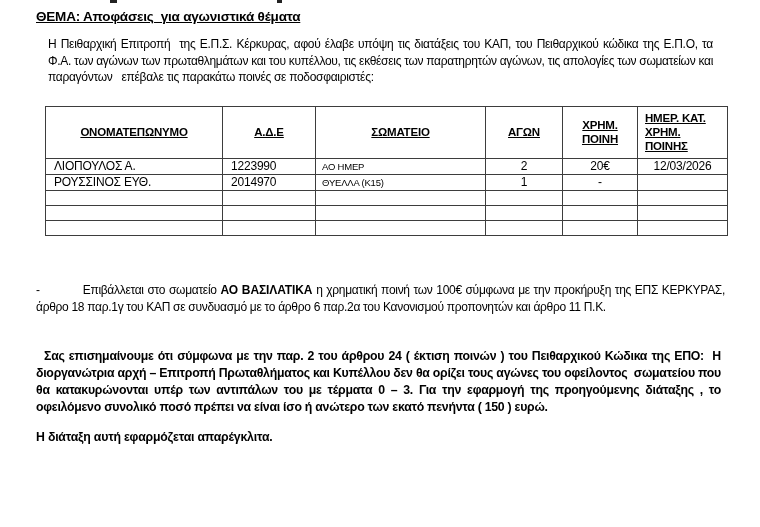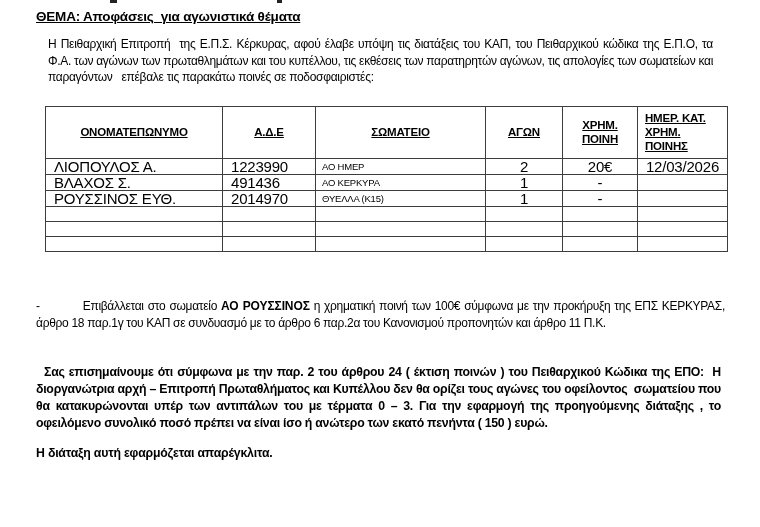--- a/index.html
+++ b/index.html
@@ -48,21 +48,21 @@
   tr.r-empty  { height:15px; }
   th {
     font-size:11.5px; font-weight:bold;
     text-decoration:underline;
     text-align:center; vertical-align:middle;
     line-height:14px;
     padding:0 2px;
   }
   th.h-date { text-align:left; vertical-align:top; padding:4px 2px 0 7px; }
   td {
-    font-size:15px; line-height:13px;
+    font-size:12px; line-height:13px;
     padding:0 2px;
     vertical-align:middle;
   }
   td.c-name { text-align:left; padding-left:8px; }
   td.c-id   { text-align:left; padding-left:8px; }
   td.c-club { text-align:left; padding-left:6px; font-size:9.5px; }
   td.c-games, td.c-fine, td.c-date { text-align:center; }
 
   .fine {
     margin:46px 0 0 0;
@@ -124,28 +124,20 @@
     <tbody>
       <tr class="r-data">
         <td class="c-name">ΛΙΟΠΟΥΛΟΣ Α.</td>
         <td class="c-id">1223990</td>
         <td class="c-club">ΑΟ ΗΜΕΡ</td>
         <td class="c-games">2</td>
         <td class="c-fine">20€</td>
         <td class="c-date">12/03/2026</td>
       </tr>
       <tr class="r-data">
-        <td class="c-name">ΒΛΑΧΟΣ Σ.</td>
-        <td class="c-id">491436</td>
-        <td class="c-club">ΑΟ ΚΕΡΚΥΡΑ</td>
-        <td class="c-games">1</td>
-        <td class="c-fine">-</td>
-        <td class="c-date"></td>
-      </tr>
-      <tr class="r-data">
         <td class="c-name">ΡΟΥΣΣΙΝΟΣ ΕΥΘ.</td>
         <td class="c-id">2014970</td>
         <td class="c-club">ΘΥΕΛΛΑ (Κ15)</td>
         <td class="c-games">1</td>
         <td class="c-fine">-</td>
         <td class="c-date"></td>
       </tr>
       <tr class="r-empty">
         <td class="c-name"></td>
         <td class="c-id"></td>
@@ -166,19 +158,19 @@
         <td class="c-name"></td>
         <td class="c-id"></td>
         <td class="c-club"></td>
         <td class="c-games"></td>
         <td class="c-fine"></td>
         <td class="c-date"></td>
       </tr>
     </tbody>
   </table>
 
-  <p class="fine"><span>-</span><span class="tab"></span><span>Επιβάλλεται στο σωματείο </span><b>ΑΟ ΡΟΥΣΣΙΝΟΣ</b><span> η χρηματική ποινή των 100€ σύμφωνα με την προκήρυξη της ΕΠΣ ΚΕΡΚΥΡΑΣ, άρθρο 18 παρ.1γ του ΚΑΠ σε συνδυασμό με το άρθρο 6 παρ.2α του Κανονισμού προπονητών και άρθρο 11 Π.Κ.</span></p>
+  <p class="fine"><span>-</span><span class="tab"></span><span>Επιβάλλεται στο σωματείο </span><b>ΑΟ ΒΑΣΙΛΑΤΙΚΑ</b><span> η χρηματική ποινή των 100€ σύμφωνα με την προκήρυξη της ΕΠΣ ΚΕΡΚΥΡΑΣ, άρθρο 18 παρ.1γ του ΚΑΠ σε συνδυασμό με το άρθρο 6 παρ.2α του Κανονισμού προπονητών και άρθρο 11 Π.Κ.</span></p>
 
   <p class="notice">Σας επισημαίνουμε ότι σύμφωνα με την παρ. 2 του άρθρου 24 ( έκτιση ποινών ) του Πειθαρχικού Κώδικα της ΕΠΟ:  Η διοργανώτρια αρχή – Επιτροπή Πρωταθλήματος και Κυπέλλου δεν θα ορίζει τους αγώνες του οφείλοντος  σωματείου που θα κατακυρώνονται υπέρ των αντιπάλων του με τέρματα 0 – 3. Για την εφαρμογή της προηγούμενης διάταξης , το οφειλόμενο συνολικό ποσό πρέπει να είναι ίσο ή ανώτερο των εκατό πενήντα ( 150 ) ευρώ.</p>
 
   <p class="closing">Η διάταξη αυτή εφαρμόζεται απαρέγκλιτα.</p>
 
 </div>
 
 </body></html>

